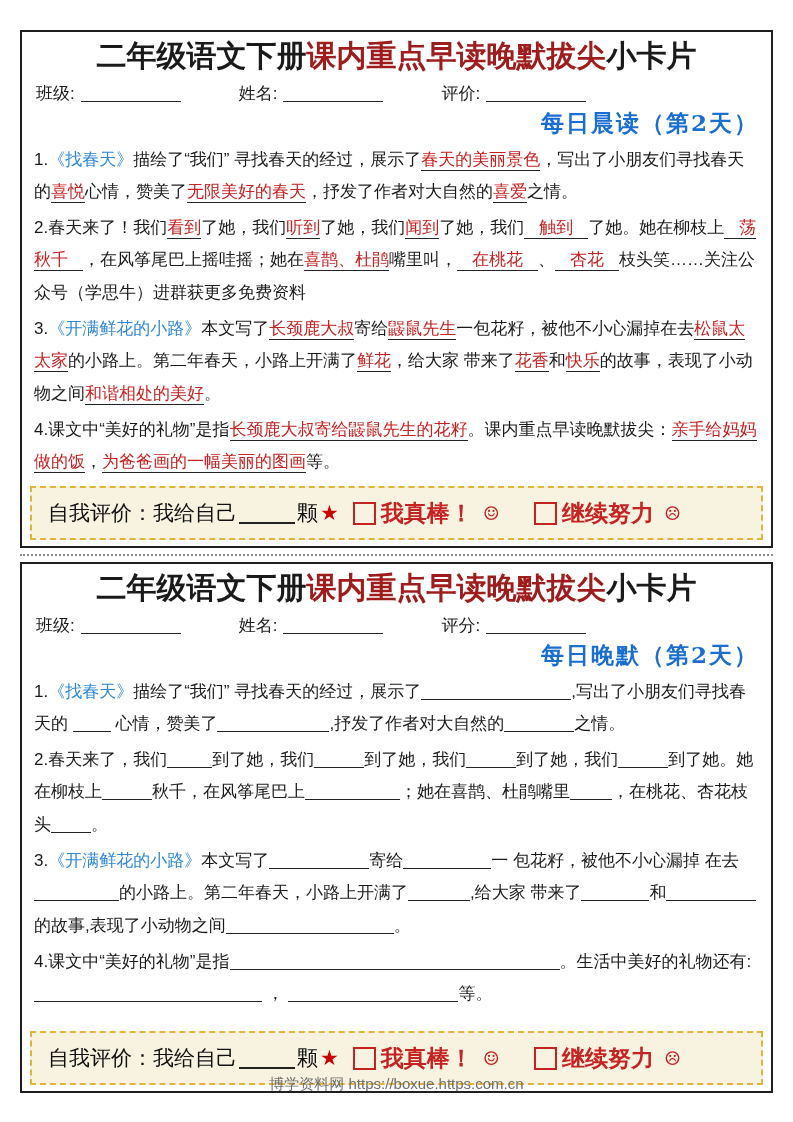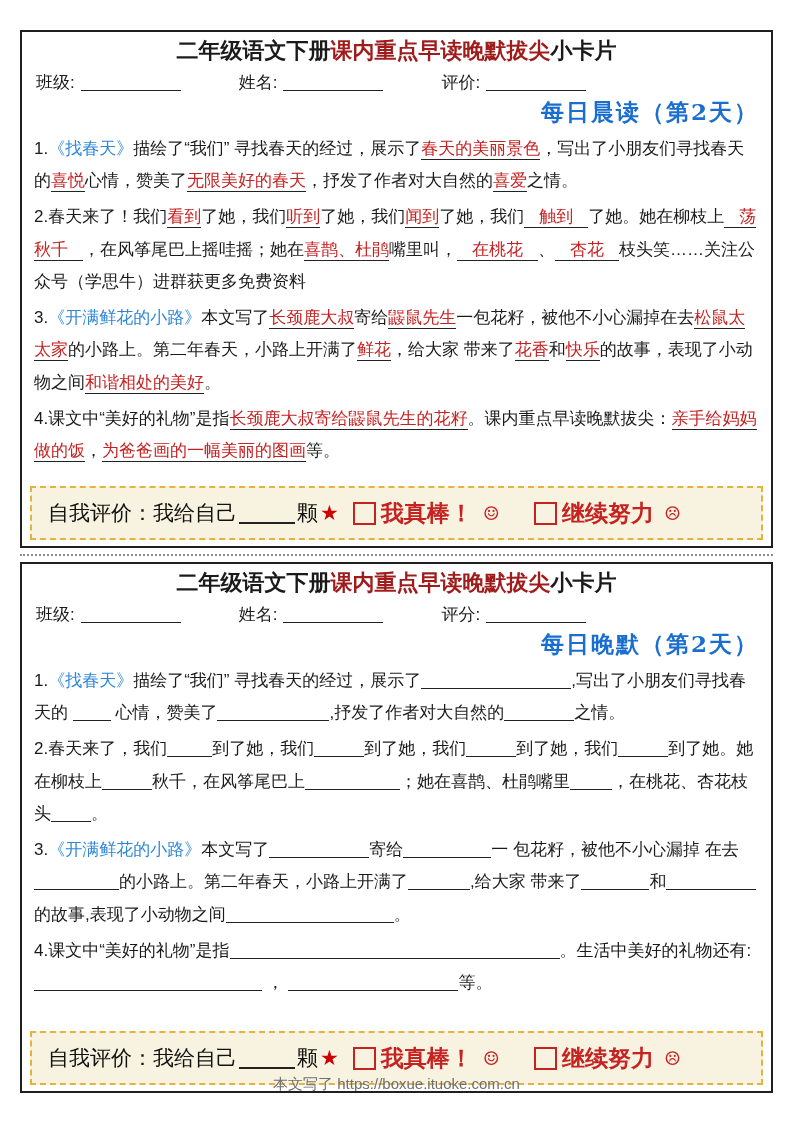--- a/index.html
+++ b/index.html
@@ -9,21 +9,21 @@
     overflow:hidden;
   }
   .card {
     position:absolute; left:20px; width:753px; box-sizing:border-box;
     border:2px solid #1f1f1f; background:#fff; padding:4px 12px 0 12px; overflow:hidden;
   }
   #card1 { top:30px; height:518px; }
   #card2 { top:562px; height:531px; }
   .card-title {
     text-align:center; font-family:"DejaVu Serif","Liberation Serif",serif;
-    font-weight:bold; font-size:22px; line-height:1.35; white-space:nowrap;
+    font-weight:bold; font-size:30px; line-height:1.35; white-space:nowrap;
   }
   .t-red { color:#9e1c1c; }
   .info-row { display:flex; align-items:flex-end; font-size:17px; margin:5px 2px 2px 2px; }
   .info-pair { display:flex; align-items:flex-start; margin-right:58px; }
   .info-blank { display:inline-block; width:100px; border-bottom:1.5px solid #222; height:19px; margin-left:6px; }
   .section-heading {
     text-align:right; color:#1a6ed0; font-weight:bold; font-size:23px;
     font-family:"DejaVu Serif","Liberation Serif",serif; margin:3px 0 5px 0; letter-spacing:2px;
   }
   .para { font-size:17px; line-height:1.92; margin:0 0 3px 0; }
@@ -124,14 +124,14 @@
       <span class="seg seg-evblank" style="width: 56px;"></span>
       <span class="seg seg-evlabel">颗</span>
       <span class="seg seg-evstar">★</span>
       <span class="seg seg-evbox"></span>
       <span class="seg seg-evred">我真棒！</span>
       <span class="seg seg-evface">☺</span>
       <span class="seg seg-evbox"></span>
       <span class="seg seg-evred">继续努力</span>
       <span class="seg seg-evface">☹</span>
     </div>
-  <div class="watermark">本文写了 https://boxue.ituoke.com.cn</div>
+  <div class="watermark">博学资料网 https://boxue.https.com.cn</div>
 </div>
 
 </body></html>

